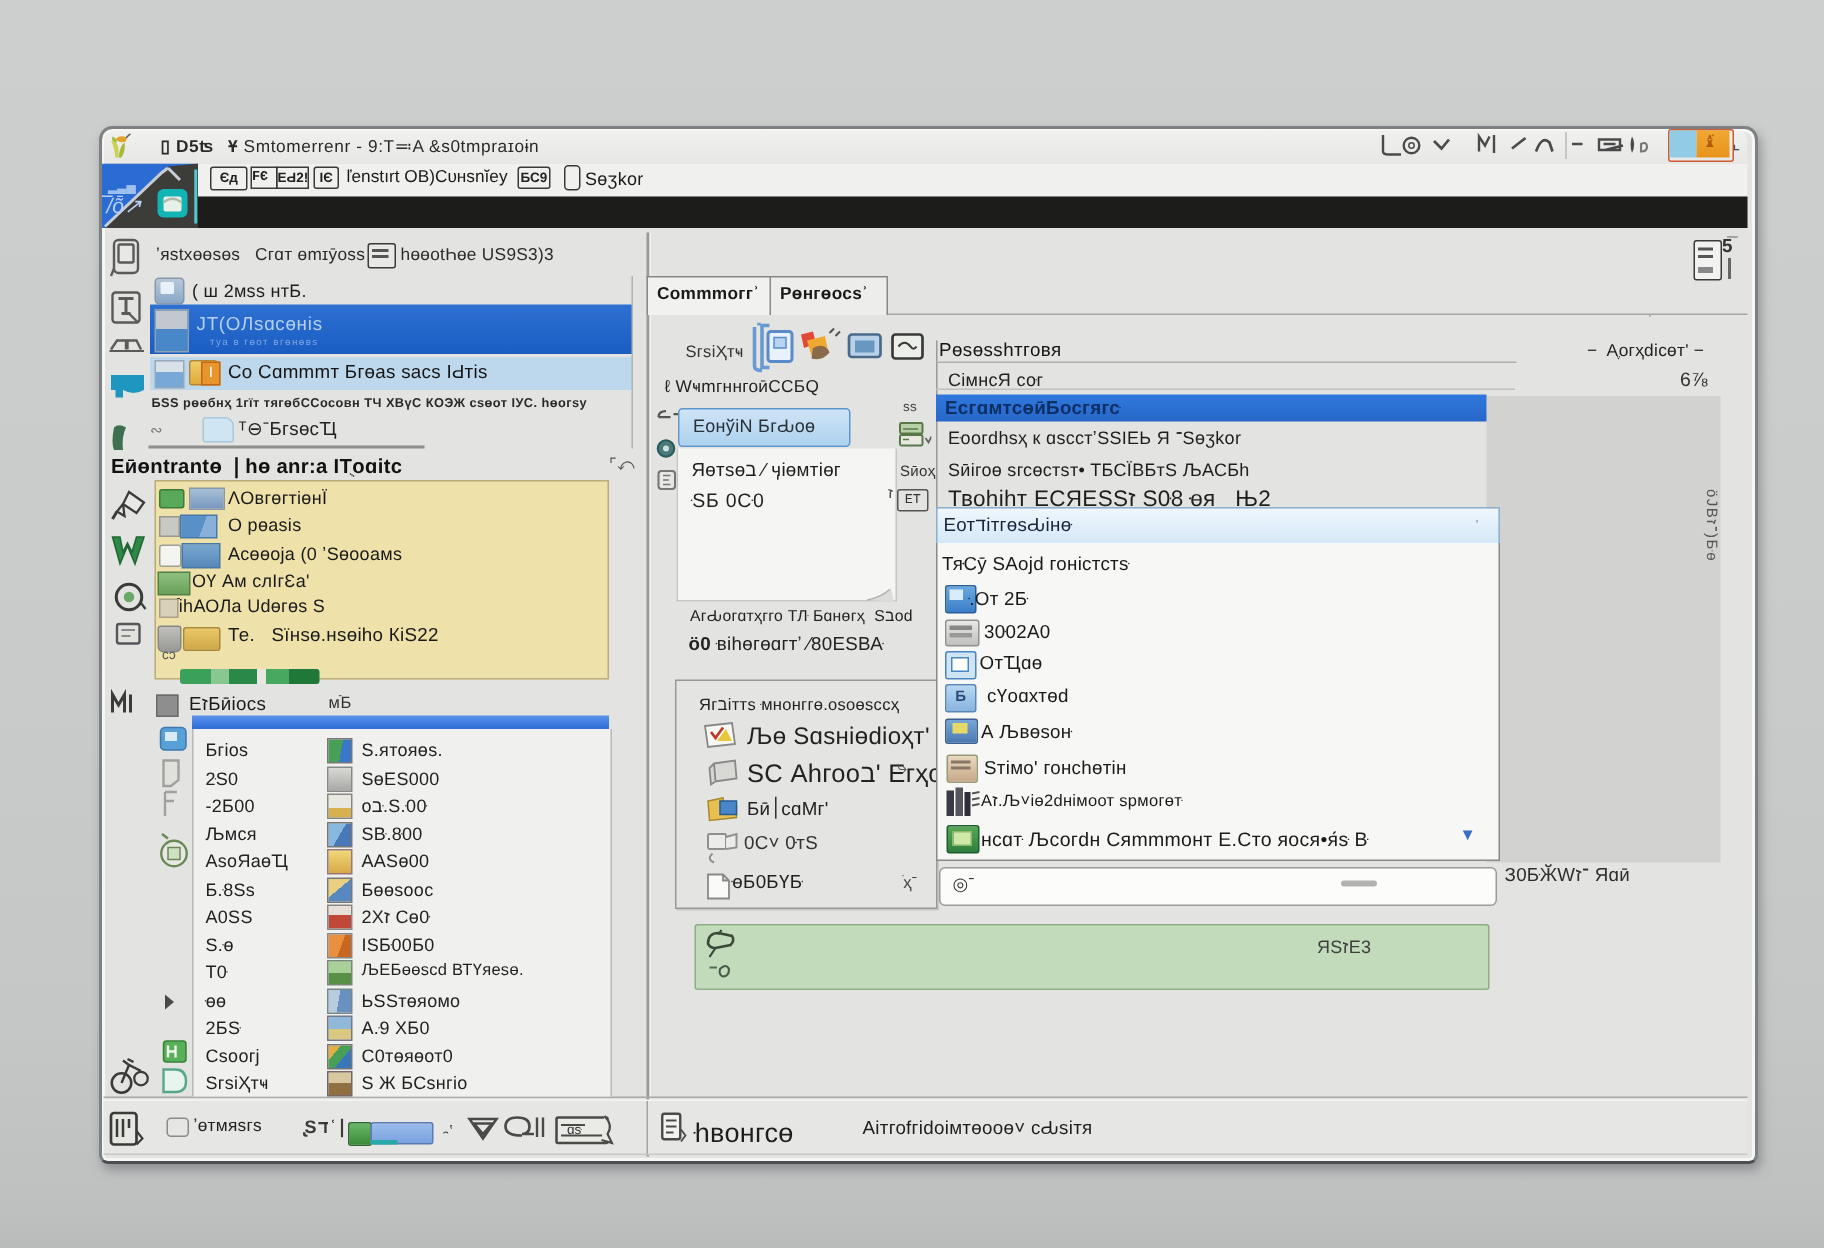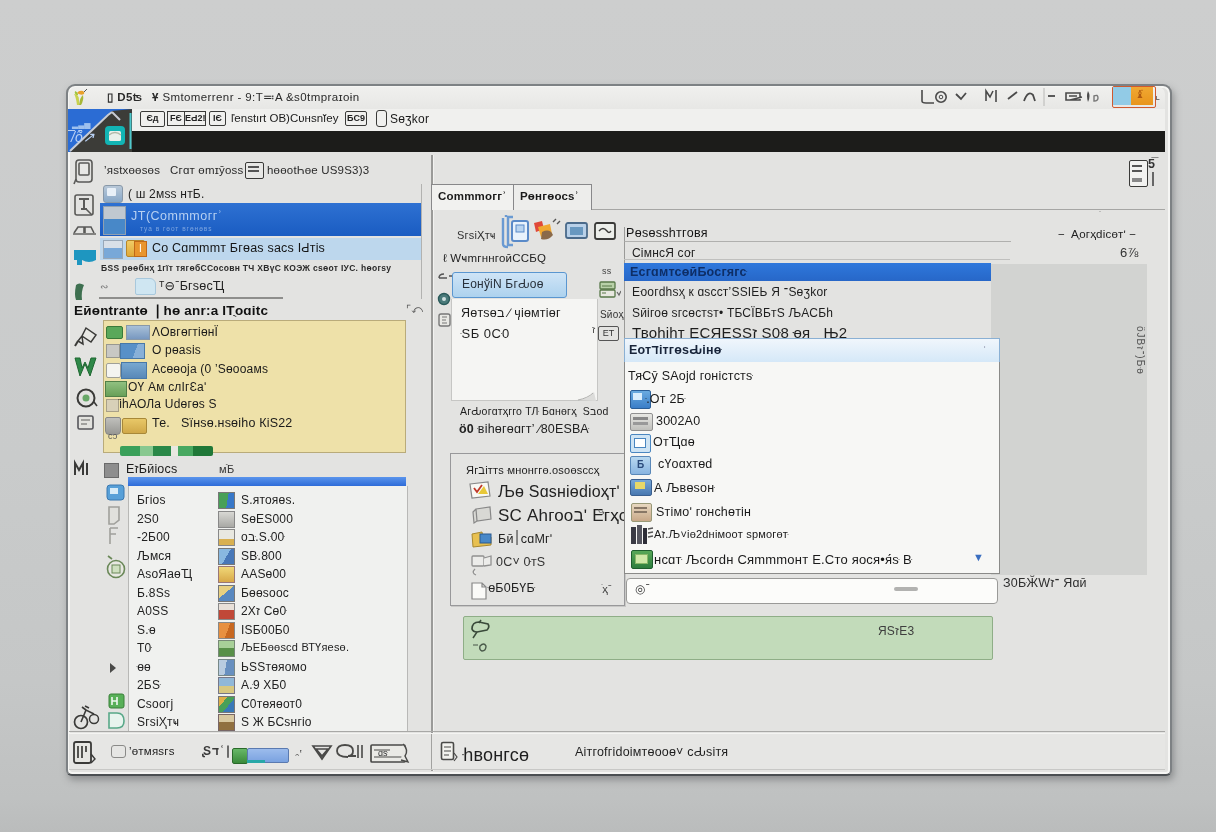--- a/index.html
+++ b/index.html
@@ -43,21 +43,21 @@
  <div class="b" style="left:1112px;top:86px;width:42px;height:20px;border:1px solid #cf5a30;border-radius:2px"></div>
  <div class="b" style="left:1113px;top:87px;width:18px;height:18px;background:#92cbe6"></div>
  <div class="b" style="left:1131px;top:87px;width:22px;height:18px;background:linear-gradient(#f0a832,#e8941c)"></div>
  <div class="t" style="left:1135px;top:88px;font-size:11px;color:#b05a10">♝̇</div>
  <div class="t" style="left:1155px;top:89px;font-size:11px;color:#4a4a4a">⌞</div>
 </div>
 
 <div class="b" style="left:131px;top:109px;width:1034px;height:22px;background:#f0f0ee"></div>
 <div id="menurow">
  <div class="b" style="left:140px;top:111px;width:23px;height:14px;border:1.5px solid #3a3a38;border-radius:2px;font-size:9px;text-align:center;color:#222;font-family:'Liberation Sans';line-height:13px;font-weight:bold">Єд</div>
- <div class="b" style="left:167px;top:111px;width:16px;height:13px;border:1.5px solid #3a3a38;font-size:9px;text-align:center;color:#222;line-height:12px;font-weight:bold;font-family:Liberation Sans, sans-serif">FЄ</div>
+ <div class="b" style="left:167px;top:111px;width:16px;height:13px;border:1.5px solid #3a3a38;font-size:9px;text-align:left;color:#222;line-height:12px;font-weight:bold;font-family:Liberation Mono, monospace">FЄ</div>
  <div class="b" style="left:184px;top:111px;width:20px;height:13px;border:1.5px solid #3a3a38;font-size:9px;text-align:center;color:#222;line-height:12px;font-weight:bold;font-family:'Liberation Sans'">ЕԀ2!</div>
  <div class="b" style="left:209px;top:111px;width:15px;height:13px;border:1.5px solid #3a3a38;border-radius:2px;font-size:9px;text-align:center;color:#222;line-height:12px;font-weight:bold;font-family:'Liberation Sans'">IЄ</div>
  <div class="t" style="left:231px;top:112px;font-size:11.5px;color:#1a1a1a;letter-spacing:0">ľenstırt ОВ)Cυнsnĭey</div>
  <div class="b" style="left:345px;top:111px;width:20px;height:13px;border:1.5px solid #3a3a38;border-radius:2px;font-size:9px;text-align:center;color:#222;line-height:12px;font-weight:bold;font-family:'Liberation Sans'">БС9</div>
  <div class="b" style="left:376px;top:110px;width:9px;height:15px;border:1.5px solid #3a3a38;border-radius:3px"></div>
  <div class="t" style="left:390px;top:112px;font-size:12px;color:#1a1a1a">Sөʒkor</div>
 </div>
 
 <div class="b" style="left:69px;top:131px;width:1096px;height:21px;background:#1c1c1a"></div>
 
@@ -107,21 +107,21 @@
 </div>
 
 <div id="leftpanel">
 
  <div class="b" style="left:103px;top:185px;width:18px;height:16px;background:linear-gradient(#b8c8d8,#88a8c8);border:1px solid #8898a8;border-radius:3px"></div>
  <div class="b" style="left:107px;top:188px;width:9px;height:8px;background:#e8f0f8;border-radius:1px"></div>
  <div class="t" style="left:128px;top:187px;font-size:12px;color:#1e1e1e">( ш 2мѕs нтБ.</div>
 
  <div class="b" style="left:100px;top:203px;width:322px;height:33px;background:linear-gradient(#2e71d2,#1a5cc2)"></div>
  <div class="b" style="left:103px;top:206px;width:21px;height:27px;background:linear-gradient(#c0c8d0 45%,#4888c8 45%);border:1px solid #90a0b0"></div>
- <div class="t" style="left:131px;top:209px;font-size:12.5px;color:#b6d0f2;letter-spacing:0.5px">ЈТ(Соmmmоггʾ</div>
+ <div class="t" style="left:131px;top:209px;font-size:12.5px;color:#b6d0f2;letter-spacing:0.5px">ЈТ(ОЛѕɑсөніѕ</div>
  <div class="t" style="left:140px;top:225px;font-size:6.5px;color:#7ea6e0;letter-spacing:1px">туа в гөот вгөнөвѕ</div>
 
  <div class="b" style="left:100px;top:238px;width:322px;height:22px;background:#bdd7ed"></div>
  <div class="b" style="left:103px;top:240px;width:18px;height:17px;background:linear-gradient(#d8e0e8 40%,#78a8d8 40%);border:1px solid #98a8b8"></div>
  <div class="b" style="left:126px;top:240px;width:17px;height:15px;background:linear-gradient(#f0cc66,#e0aa3a);border:1px solid #b8862a;border-radius:2px"></div>
  <div class="b" style="left:134px;top:241px;width:11px;height:14px;background:#e8952e;border:1px solid #c06818;color:#fff;font-size:10px;text-align:center;line-height:14px;font-family:'Liberation Sans'">I</div>
  <div class="t" style="left:152px;top:241px;font-size:12.5px;color:#151515">Со Cɑmmmт Бгөаѕ sасѕ IԀтіѕ</div>
 
  <div class="t" style="left:101px;top:263px;font-size:8.5px;font-weight:bold;color:#2a2a2a;letter-spacing:0.3px">БЅS рөөбнҳ 1гїт тягөбССосовн ТЧ ХВүС КОЭЖ сѕөот ІУС. һөогѕу</div>
 
@@ -304,21 +304,21 @@
  </svg>
 
  <div class="t" style="left:602px;top:266px;font-size:9px;color:#444">ѕѕ</div>
  <svg class="b" style="left:599px;top:281px" width="22" height="18" viewBox="0 0 22 18">
   <rect x="1" y="1" width="15" height="7" rx="1" fill="#b8d0a8" stroke="#587848" stroke-width="1.3"></rect>
   <rect x="1" y="9" width="15" height="7" rx="1" fill="#e8e8e0" stroke="#587848" stroke-width="1.3"></rect>
   <path d="M3 12 L7 12 M3 5 L13 5" stroke="#587848"></path>
   <path d="M18 11 L20 14 L22 10" stroke="#666" stroke-width="1.2" fill="none"></path>
  </svg>
  <div class="t" style="left:600px;top:309px;font-size:10px;color:#333">Sӣоҳ</div>
- <div class="b" style="left:598px;top:326px;width:19px;height:13px;border:1.5px solid #555;border-radius:2px;font-size:9px;color:#333;text-align:center;line-height:12px;font-family:Liberation Sans, sans-serif">ЕТ</div>
+ <div class="b" style="left:598px;top:326px;width:19px;height:13px;border:1.5px solid #555;border-radius:2px;font-size:9px;color:#333;text-align:center;line-height:12px;font-family:Liberation Mono, monospace">ЕТ</div>
  <div class="t" style="left:592px;top:324px;font-size:10px;color:#444">ז</div>
 
  <div class="t" style="left:460px;top:405px;font-size:10.5px;color:#222">AгԂогɑтҳгго ТЛּ Бɑнөгҳ &nbsp;Sבоԁ</div>
  <div class="t" style="left:459px;top:422px;font-size:12.5px;color:#222"><b>ӧ0</b> ּвіһөгөɑгтʼ ∕80ЕSВАּ</div>
 
  <div class="b" style="left:450px;top:453px;width:173px;height:151px;border:1.4px solid #98989a;background:#e4e4e2;box-shadow:1px 1px 0 #c8c8c6"></div>
  <div class="t" style="left:466px;top:464px;font-size:11px;color:#222">Ягבіттѕ ּмнонггө.оѕоөѕссҳ</div>
  <svg class="b" style="left:468px;top:481px" width="26" height="120" viewBox="0 0 26 120">
   <path d="M2 3 L20 1 L22 15 L4 17 Z" fill="#f8f8f4" stroke="#888" stroke-width="1.2"></path>
   <path d="M10 13 L16 5 L20 13 Z" fill="#e8c838"></path>
@@ -358,21 +358,21 @@
  <div class="b" style="left:624px;top:241px;width:386px;height:99px;border-top:1.2px solid #b0b0ae;border-left:1.2px solid #9a9a98"></div>
  <div class="t" style="left:632px;top:246px;font-size:12px;color:#222">СімнсЯ соּг</div>
  <div class="b" style="left:624px;top:259px;width:386px;height:1.2px;background:#c0c0be"></div>
  <div class="b" style="left:624px;top:263px;width:367px;height:18px;background:linear-gradient(#2f78dc,#2767c8)"></div>
  <div class="t" style="left:630px;top:265px;font-size:12.5px;font-weight:bold;color:#0e2e66">ЕсгɑмтсөӣБосгягсּ</div>
  <div class="t" style="left:632px;top:285px;font-size:12px;color:#1e1e1e">Еּоогԁһѕҳ к ɑsсстʼЅSІЕЬ Я ־Sөʒkor</div>
  <div class="t" style="left:632px;top:306px;font-size:12px;color:#1e1e1e">Sӣігоө sгсөстsт• ТБСЇВБтЅ ЉАСБһ</div>
  <div class="t" style="left:632px;top:324px;font-size:15px;color:#1e1e1e">Твоһіһт ЕСЯЕSSז S0ּ8 ּּөя&nbsp;&nbsp;&nbsp;Њ2</div>
 
  <div class="b" style="left:624px;top:338px;width:374px;height:23px;background:linear-gradient(#f0f6fc,#d5e8f8);border:1.2px solid #8ab0d4;border-bottom:2.4px solid #40719e"></div>
- <div class="t" style="left:629px;top:343px;font-size:12.5px;font-weight:bold;color:#18243a">ЕотדітгөsԂінөּ</div>
+ <div class="t" style="left:629px;top:343px;font-size:12.5px;font-weight:normal;color:#18243a">ЕотדітгөsԂінөּ</div>
  <div class="t" style="left:983px;top:345px;font-size:9px;color:#446">׉ʾ</div>
 
  <div class="b" style="left:624px;top:362px;width:374px;height:211px;background:#f7f7f5;border:1.2px solid #8a8a88;border-top:none"></div>
  <div class="t" style="left:628px;top:369px;font-size:12.5px;color:#1a1a1a">ТяּּСӯ SАојԁ гоністстѕּ</div>
  <div id="ddicons">
   <div class="b" style="left:630px;top:390px;width:19px;height:17px;background:linear-gradient(#6aaae0,#3a7ec8);border:1px solid #2a5e98;border-radius:2px"></div>
   <div class="b" style="left:633px;top:393px;width:9px;height:7px;background:#d8ecfc"></div>
   <div class="b" style="left:630px;top:413px;width:21px;height:16px;background:linear-gradient(#e8e8e4,#c0c0bc);border:1px solid #909090;border-radius:2px"></div>
   <div class="b" style="left:633px;top:417px;width:15px;height:3px;background:#888"></div>
   <div class="b" style="left:633px;top:422px;width:15px;height:3px;background:#999"></div>

